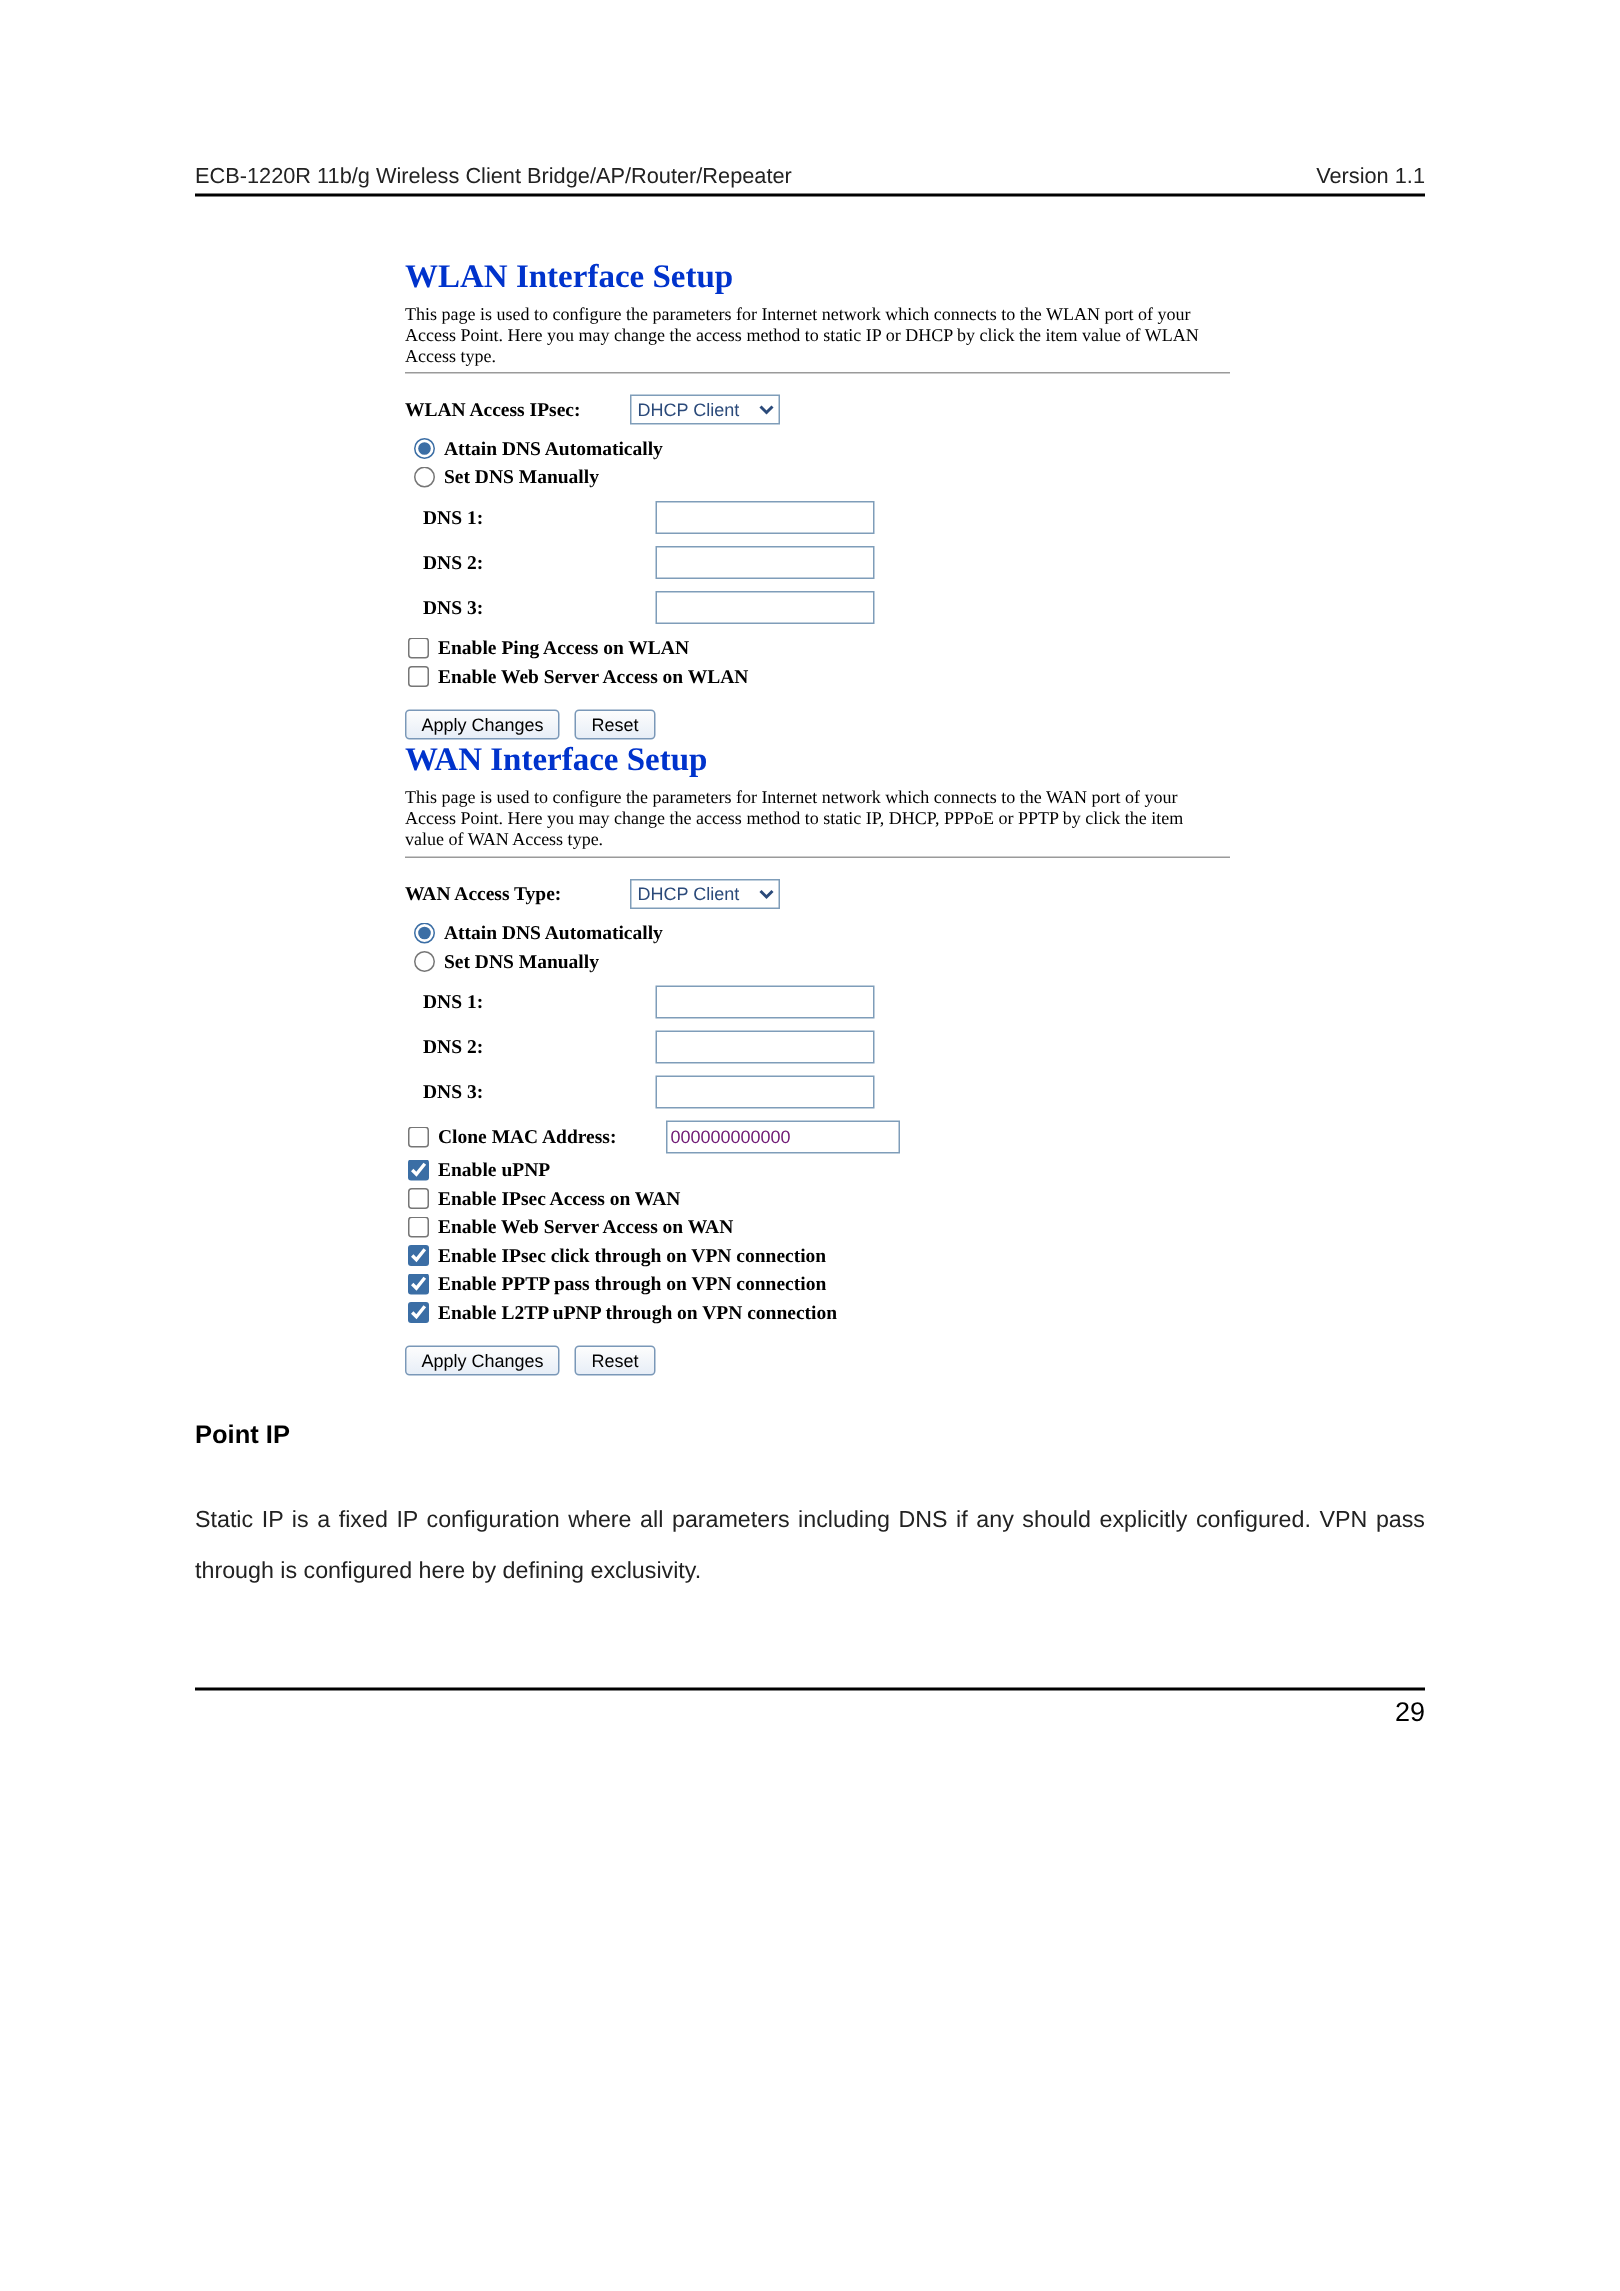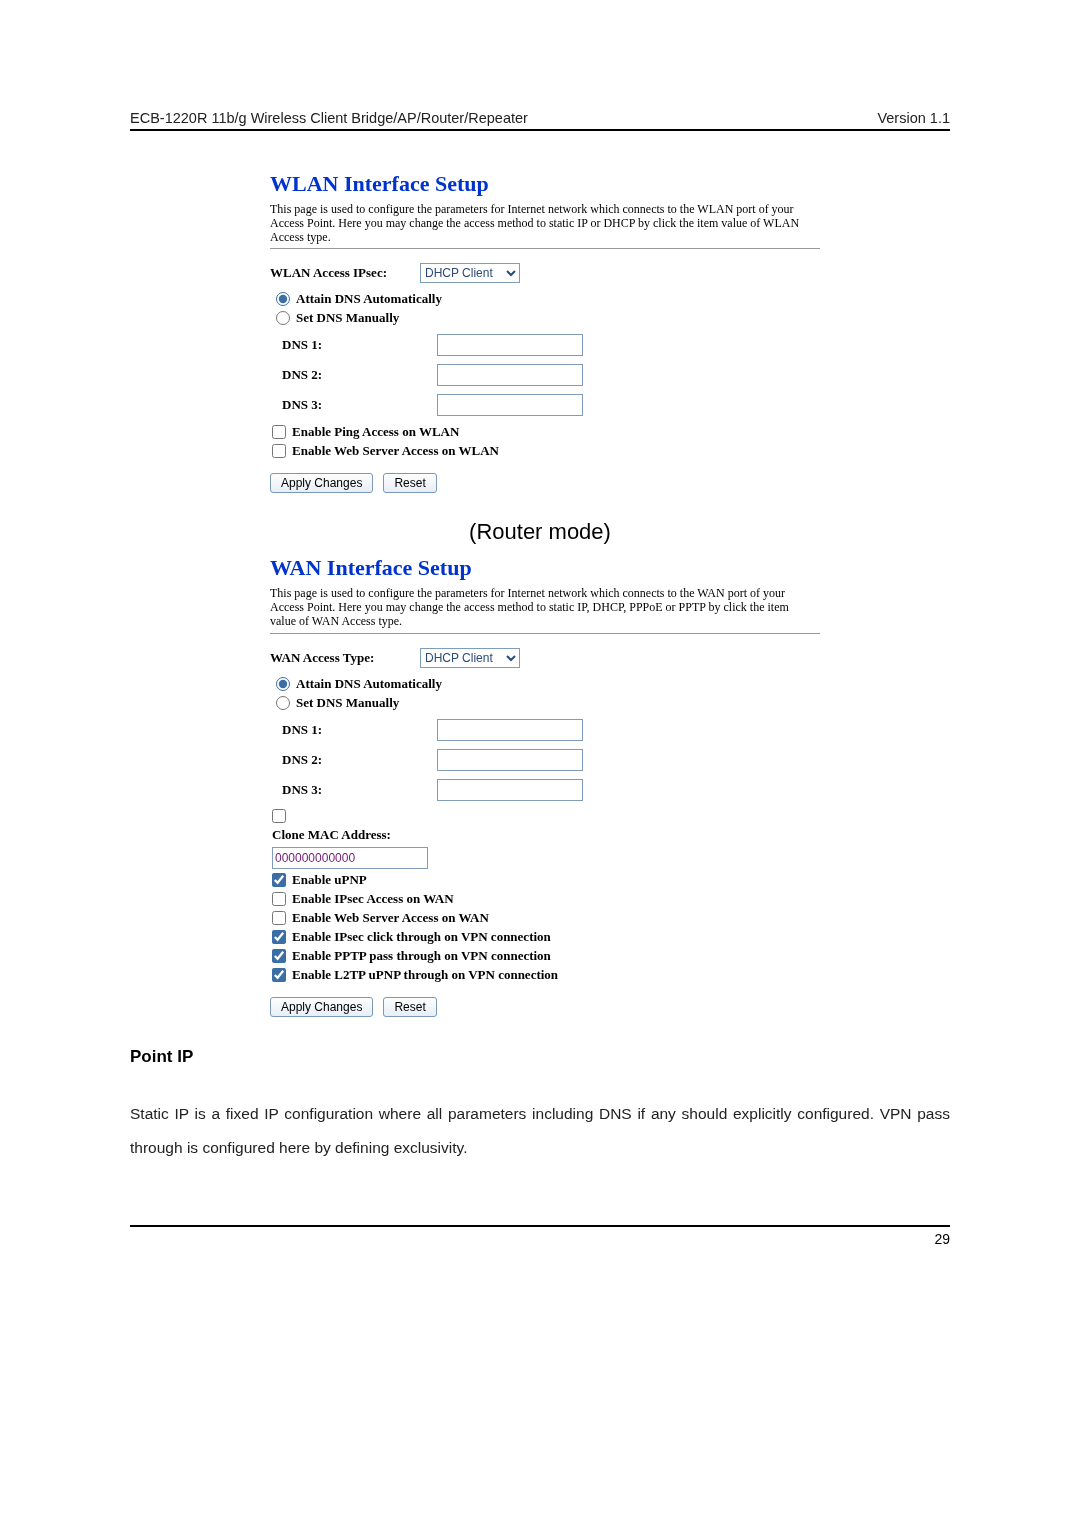--- a/index.html
+++ b/index.html
@@ -140,21 +140,21 @@
     font-size: 15.5px;
     color: #222;
     line-height: 2.2;
     text-align: justify;
     margin: 0 0 60px 0;
   }
   .footer {
     border-top: 2px solid #000;
     margin-top: 60px;
     text-align: right;
-    font-size: 14px;
+    font-size: 18px;
     padding-top: 4px;
   }
 </style>
 </head>
 <body>
 
 <div class="page">
 
   <div class="header-row">
     <span>ECB-1220R 11b/g Wireless Client Bridge/AP/Router/Repeater</span>
@@ -206,21 +206,20 @@
         <span>Enable Web Server Access on WLAN</span>
       </div>
 
       <div class="btn-row">
         <button class="win-btn">Apply Changes</button>
         <button class="win-btn">Reset</button>
       </div>
     </div>
   </div>
 
-  <div class="mode-caption">(Router mode)</div>
 
   <div class="screenshot-outer">
     <div class="panel-title">WAN Interface Setup</div>
     <div class="panel-desc">This page is used to configure the parameters for Internet network which connects to the WAN port of your Access Point. Here you may change the access method to static IP, DHCP, PPPoE or PPTP by click the item value of WAN Access type.</div>
     <hr class="panel-hr">
 
     <div class="form-area">
       <div class="form-row">
         <span class="form-label">WAN Access Type:</span>
         <select class="select">
@@ -243,21 +242,21 @@
       </div>
       <div class="form-row">
         <span class="form-label-narrow">DNS 2:</span>
         <input class="text" disabled="" style="">
       </div>
       <div class="form-row">
         <span class="form-label-narrow">DNS 3:</span>
         <input class="text" disabled="" style="">
       </div>
 
-      <div class="cb-row" style="align-items:flex-start;flex-direction:column;">
+      <div class="cb-row" style="align-items:center;">
         <input type="checkbox" style="">
         <span style="width:148px;">Clone MAC Address:</span>
         <input class="text" disabled="" style="width: 150px; color: #701a75;" value="000000000000">
       </div>
       <div class="cb-row">
         <input type="checkbox" checked="" style="">
         <span>Enable uPNP</span>
       </div>
       <div class="cb-row">
         <input type="checkbox" style="">

